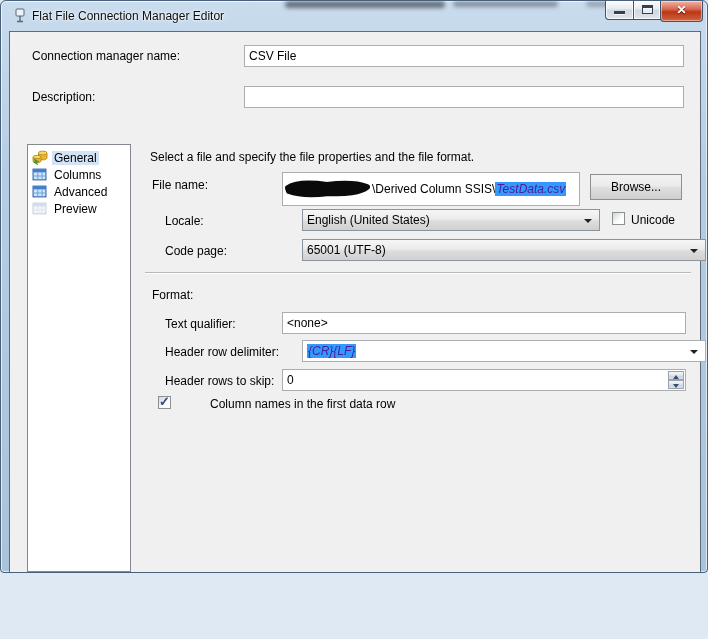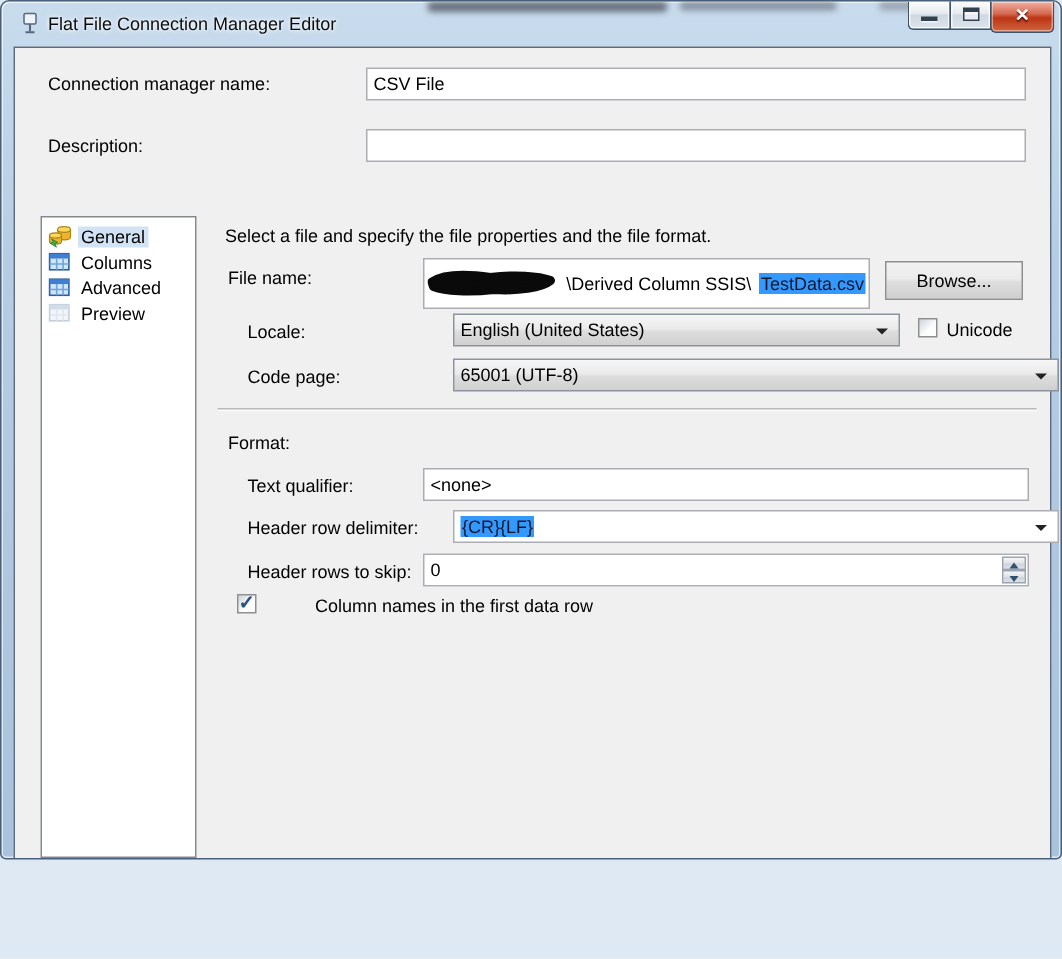--- a/index.html
+++ b/index.html
@@ -59,21 +59,21 @@
   .combo {
     position:absolute; height:22px; border:1px solid #8b939c; cursor:default;
     background:linear-gradient(180deg,#f6f6f6 0%,#ebebeb 45%,#dddddd 55%,#d0d0d0 100%);
     display:flex; align-items:center; padding:0 22px 0 4px; white-space:nowrap; overflow:hidden;margin-left:20px;
   }
   .combo.editable { background:#fff; border-color:#abadb3; }
   .arrow-down { position:absolute; right:7px; top:9px; width:0; height:0;
     border-left:4px solid transparent; border-right:4px solid transparent;
     border-top:4px solid #222; }
 
-  .sel { background:#3399ff; color:#0f172a; padding:0 1px; }
+  .sel { background:#3399ff; color:#4c1d95; padding:0 1px;font-style:italic; }
 
   .btn {
     position:absolute; border:1px solid #8e8f8f; border-radius:0;
     background:linear-gradient(180deg,#f2f2f2 0%,#ebebeb 45%,#dddddd 55%,#cfcfcf 100%);
     display:flex; align-items:center; justify-content:center; cursor:default;
   }
   .btn.focused { border:1px solid #3c9ddd;
     box-shadow:inset 0 0 0 1px #aadcf5, 0 0 3px rgba(92,180,230,.9); }
 
   .checkbox { position:absolute; width:13px; height:13px; border:1px solid #8e8f8f;
@@ -86,21 +86,21 @@
   
   .listbox { position:absolute; left:17px; top:112px; width:104px; height:428px;
     background:#fff; border:1px solid #828790; padding-top:4px; }
   .list-item { display:flex; align-items:center; height:17px; padding-left:4px; cursor:default; }
   .list-item .li-icon { width:16px; height:16px; margin-right:4px; flex:none; }
   .list-item .li-label { padding:0 2px; }
   .list-item.selected .li-label { background:#d2e3f5; }
   .list-item.muted .li-icon { opacity:.45; }
 
   
-  .filebox { padding:16px 2px;justify-content:space-between; }
+  .filebox { padding:16px 2px; }
   .scribble { flex:none; margin-right:1px; }
 
   
   .spin-wrap { position:absolute; height:22px; background:#fff; border:1px solid #abadb3;
     display:flex; align-items:center; padding:0 4px; }
   .spin-buttons { position:absolute; right:1px; top:1px; width:16px; height:18px; }
   .spin-btn { position:absolute; left:0; width:16px; height:9px; border:1px solid #9aa4af;
     background:linear-gradient(180deg,#f5f6f7,#dfe3e8 50%,#ccd3db 55%,#dde2e8); }
   .spin-btn.up { top:0; } .spin-btn.down { top:9px; }
   .tri-up { position:absolute; left:4px; top:2.5px; width:0; height:0;

